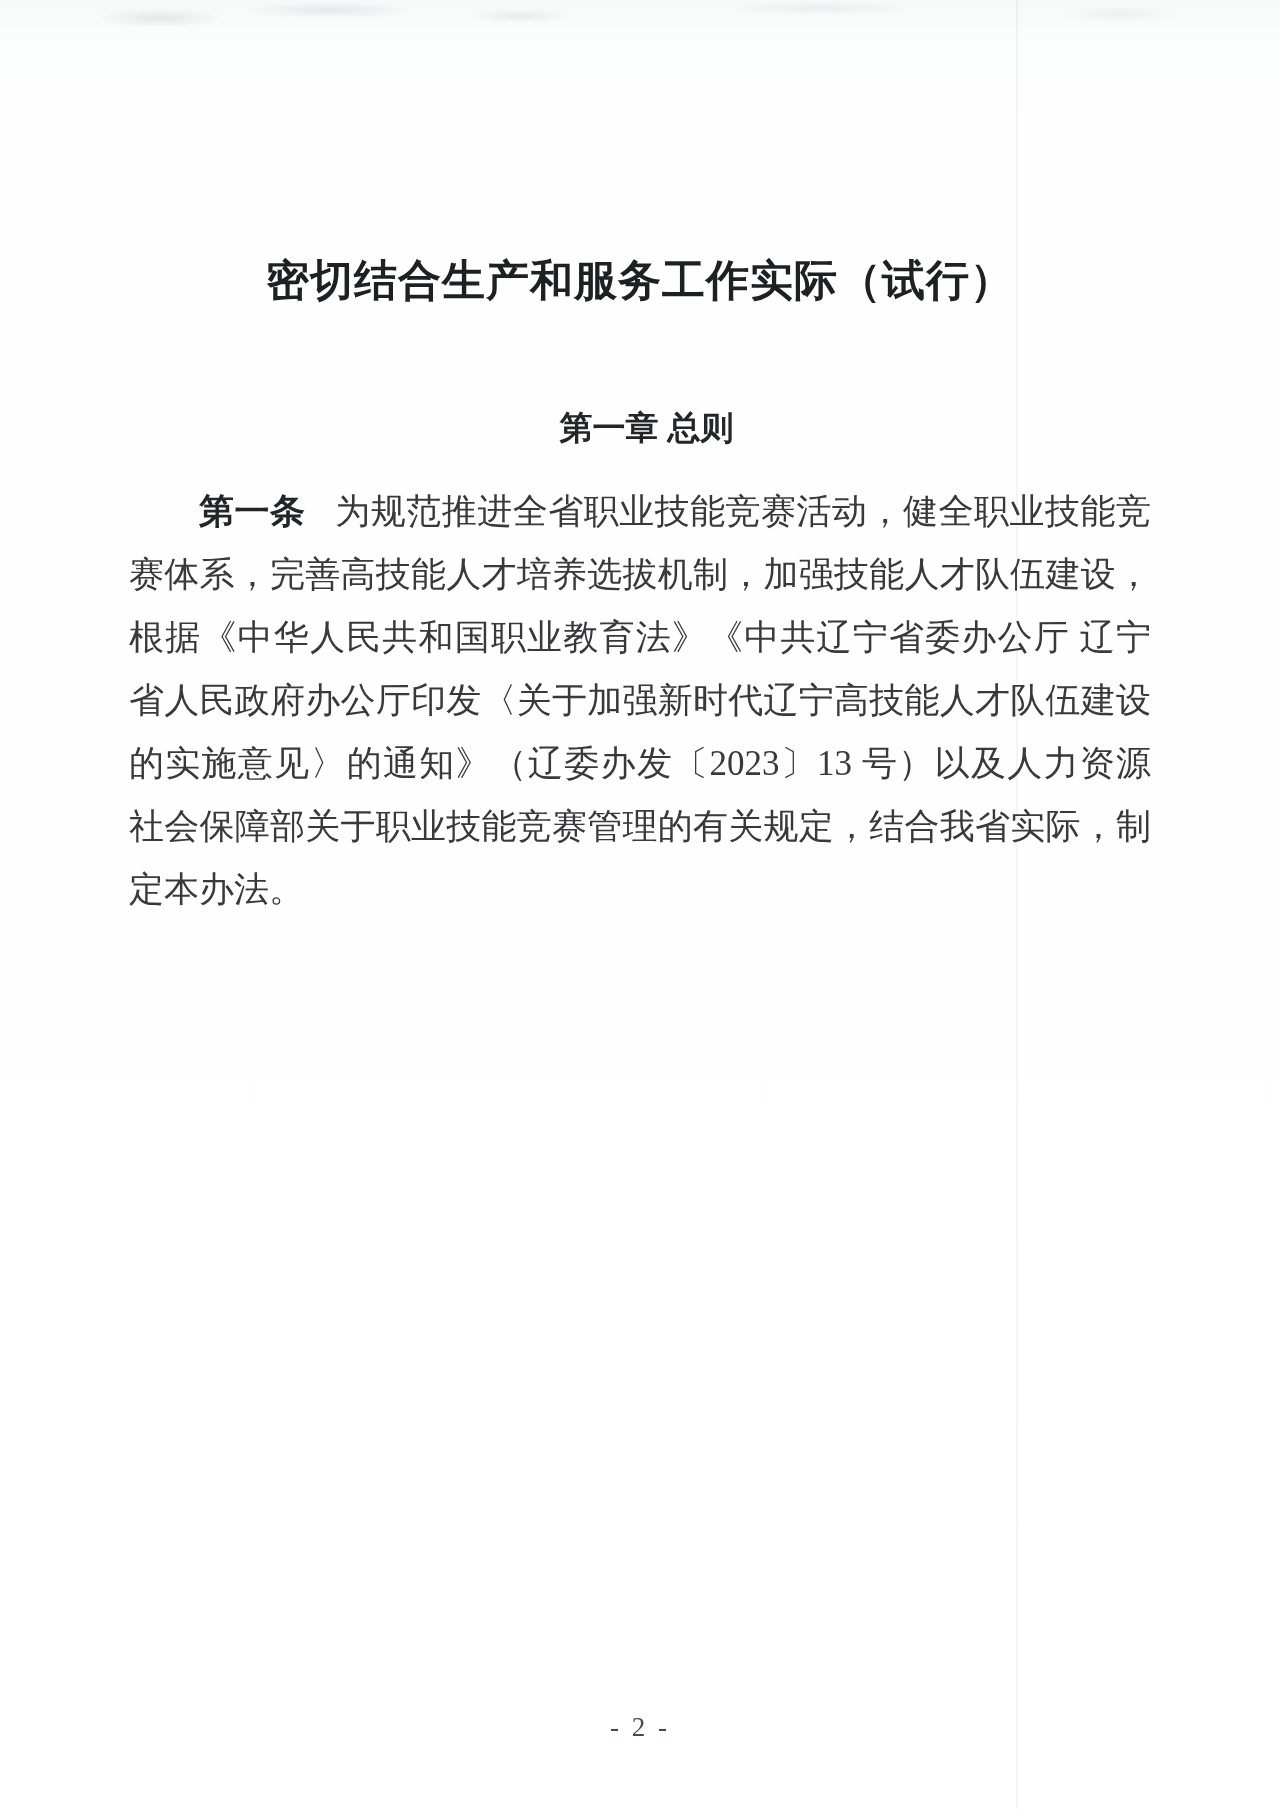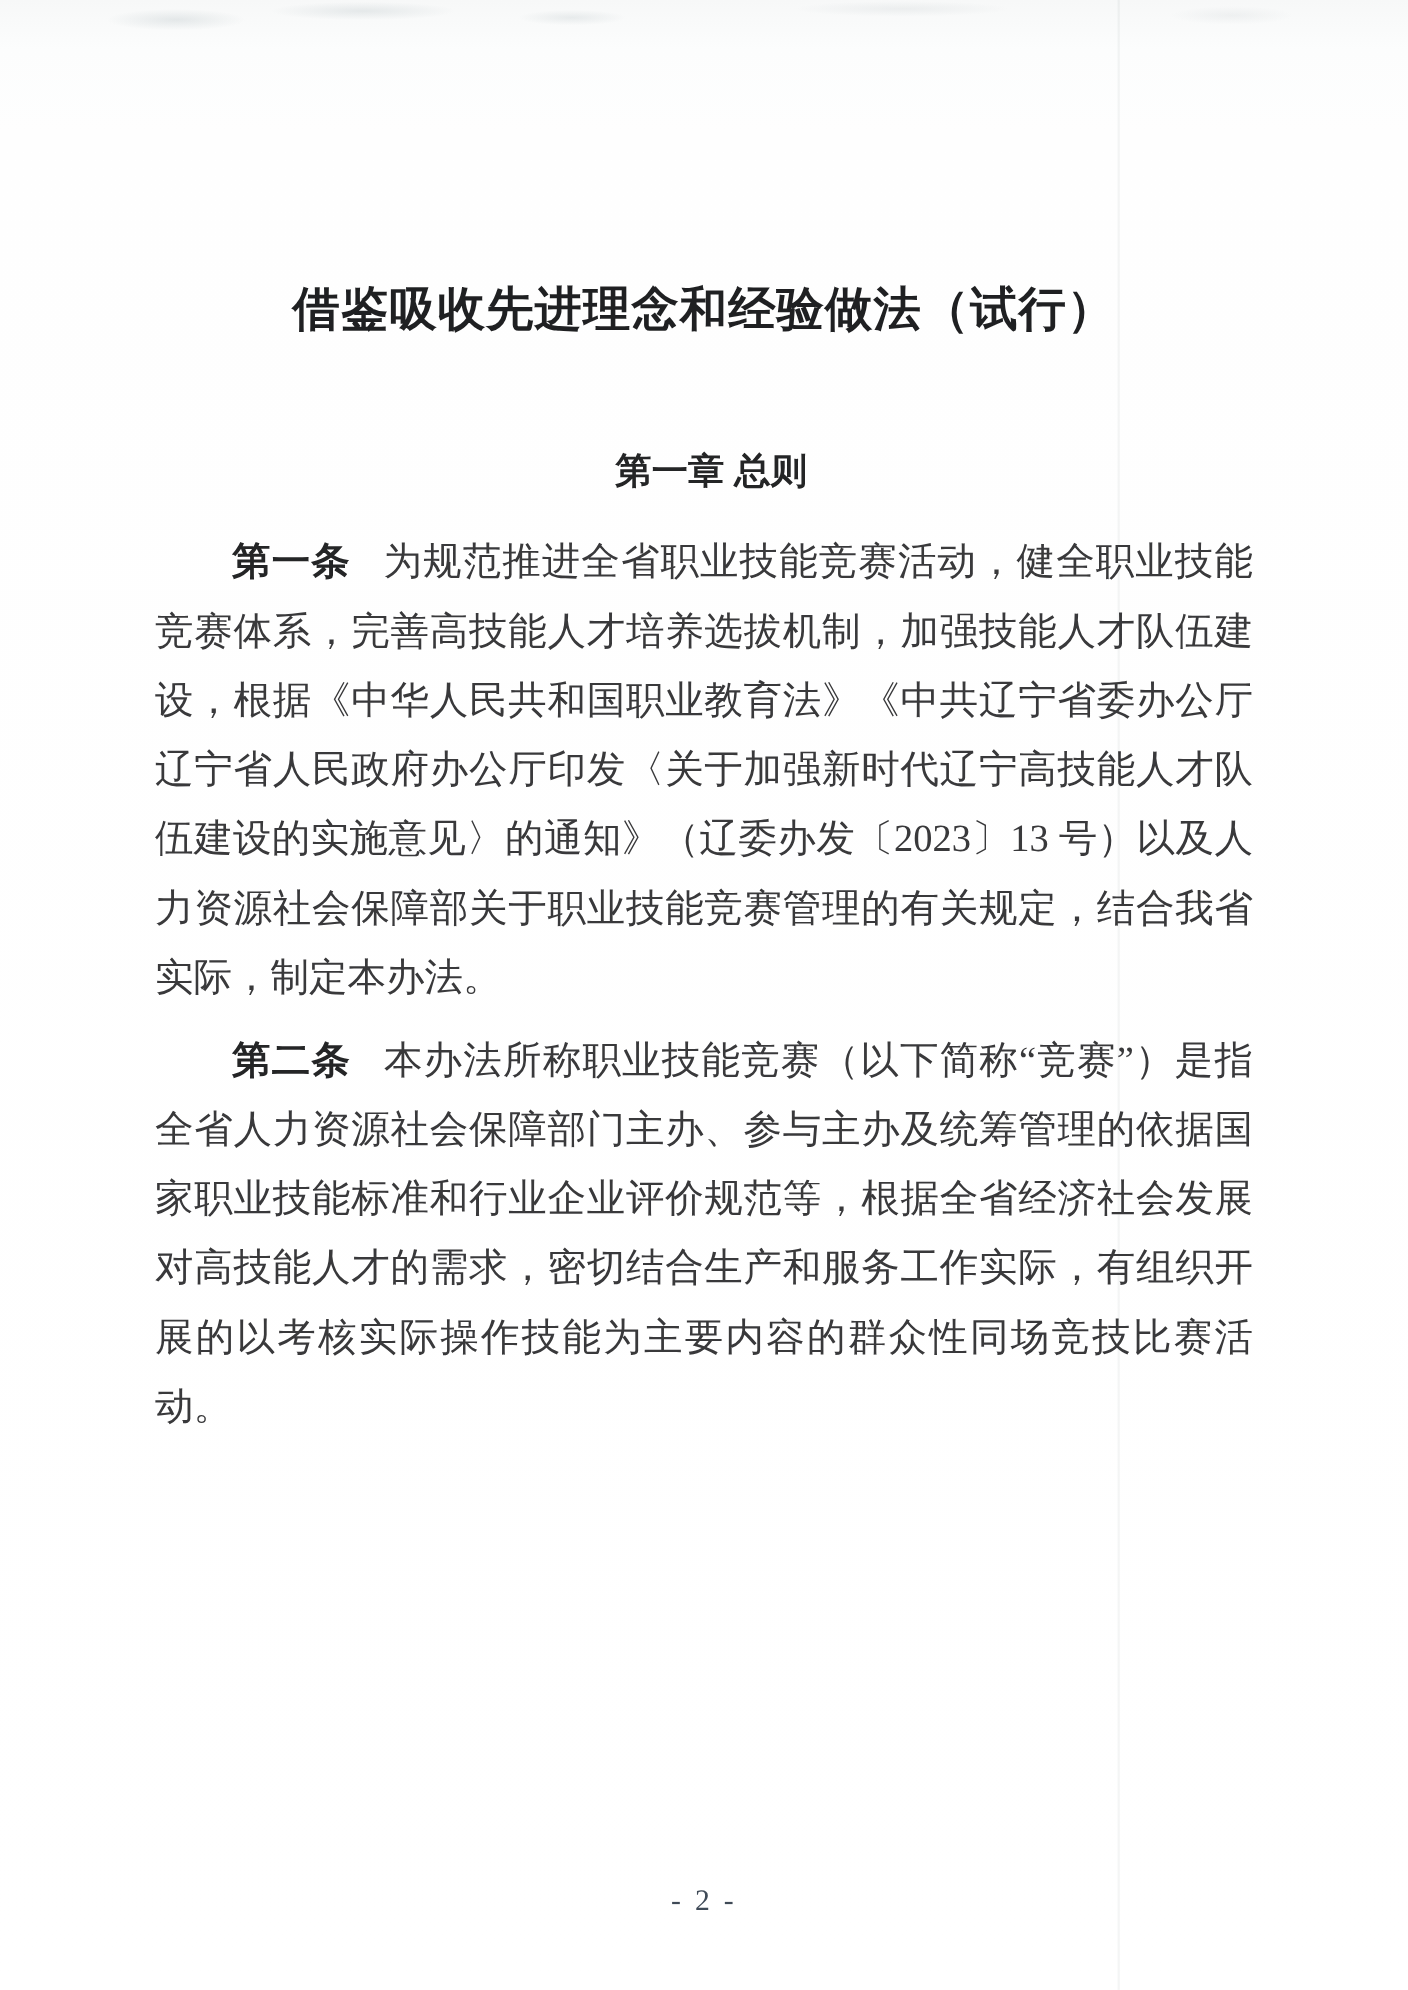--- a/index.html
+++ b/index.html
@@ -59,21 +59,21 @@
   .doc-body {
     position: relative;
     margin: 28px auto 0 auto;
     width: 1022px;
     font-size: 35px;
     line-height: 63px;
     text-align: justify;
     color: #39393b;
   }
   .doc-body p {
-    margin: 12px;
+    margin: 0;
     text-indent: 2em;
   }
   .lead {
     font-weight: bold;
     font-family: "Liberation Sans", "DejaVu Sans", sans-serif;
     color: #242526;
     margin-right: 0.85em;
   }
   .page-number {
     position: absolute;
@@ -86,27 +86,24 @@
     color: #3f4a57;
   }
 </style>
 </head>
 <body>
 
 <div class="page">
   <div class="scan-noise"></div>
   <div class="scan-line"></div>
 
-  <h1 class="doc-title">借鉴吸收先进理念和经验做法（试行）</h1>
+  <h1 class="doc-title">密切结合生产和服务工作实际（试行）</h1>
 
   <h2 class="chapter-heading">第一章 总则</h2>
 
   <div class="doc-body">
     <p>
       <span class="lead">第一条</span><span>为规范推进全省职业技能竞赛活动，健全职业技能竞赛体系，完善高技能人才培养选拔机制，加强技能人才队伍建设，根据《中华人民共和国职业教育法》《中共辽宁省委办公厅 辽宁省人民政府办公厅印发〈关于加强新时代辽宁高技能人才队伍建设的实施意见〉的通知》（辽委办发〔2023〕13 号）以及人力资源社会保障部关于职业技能竞赛管理的有关规定，结合我省实际，制定本办法。</span>
     </p>
-    <p>
-      <span class="lead">第二条</span><span>本办法所称职业技能竞赛（以下简称“竞赛”）是指全省人力资源社会保障部门主办、参与主办及统筹管理的依据国家职业技能标准和行业企业评价规范等，根据全省经济社会发展对高技能人才的需求，密切结合生产和服务工作实际，有组织开展的以考核实际操作技能为主要内容的群众性同场竞技比赛活动。</span>
-    </p>
   </div>
 
   <div class="page-number">- 2 -</div>
 </div>
 
 </body></html>

